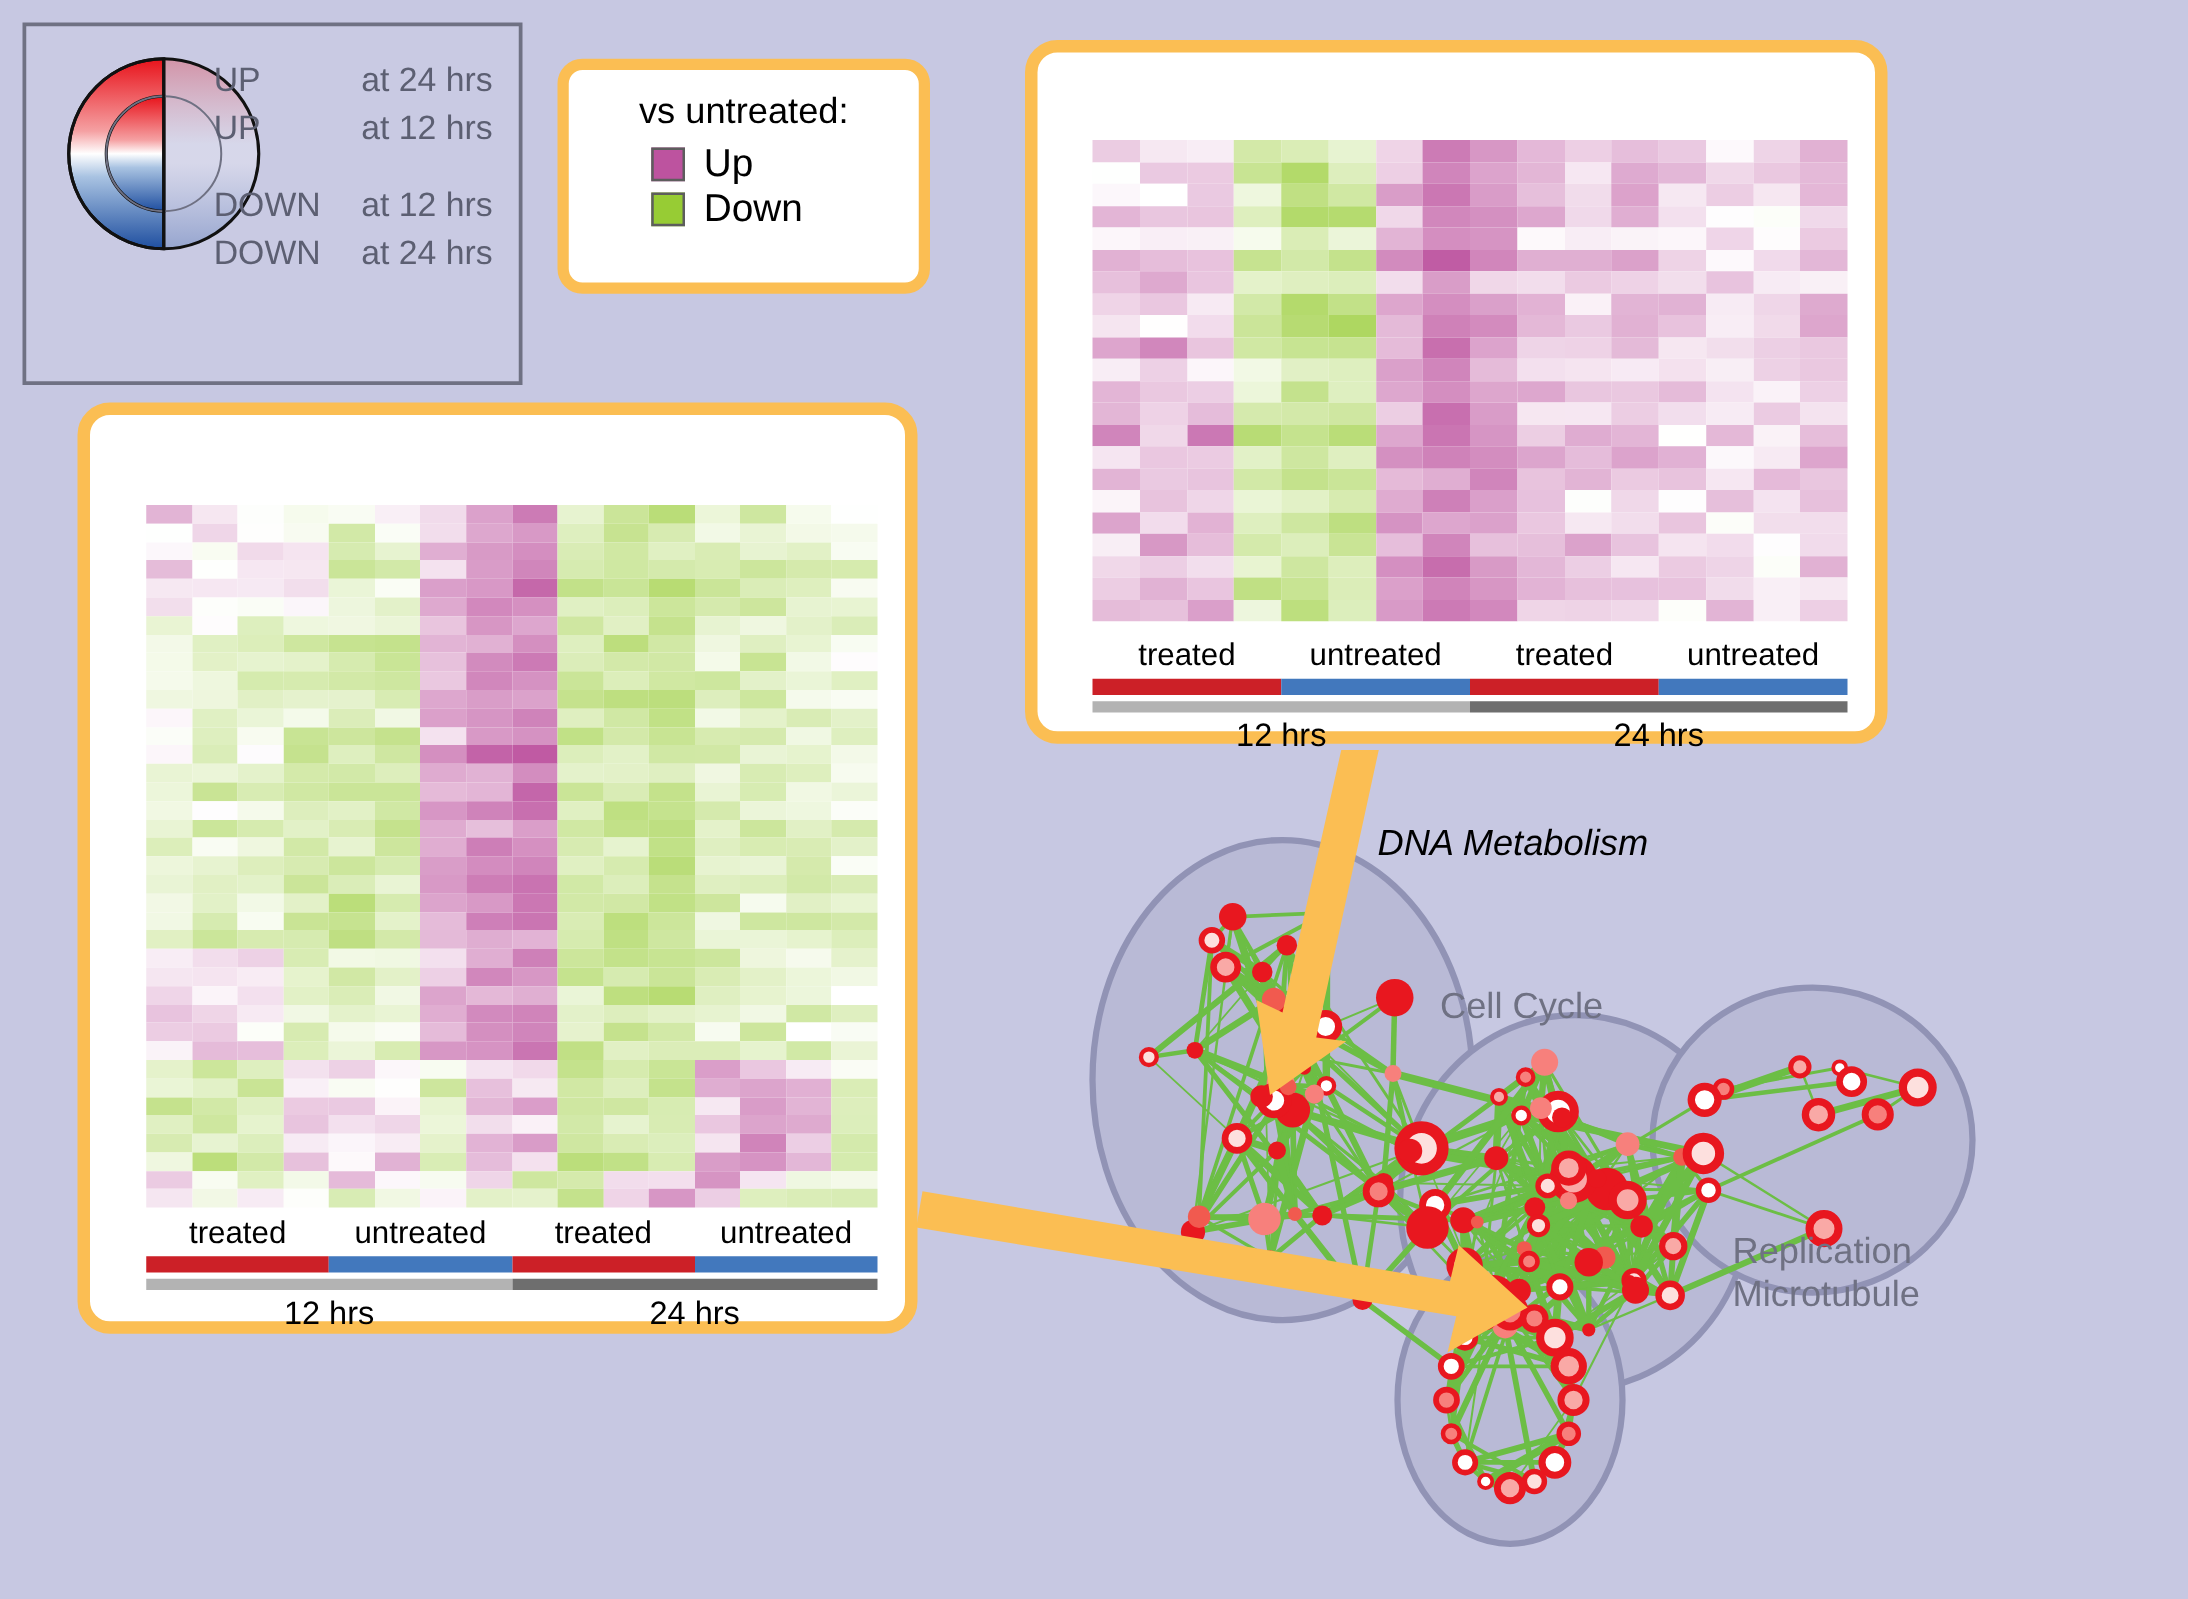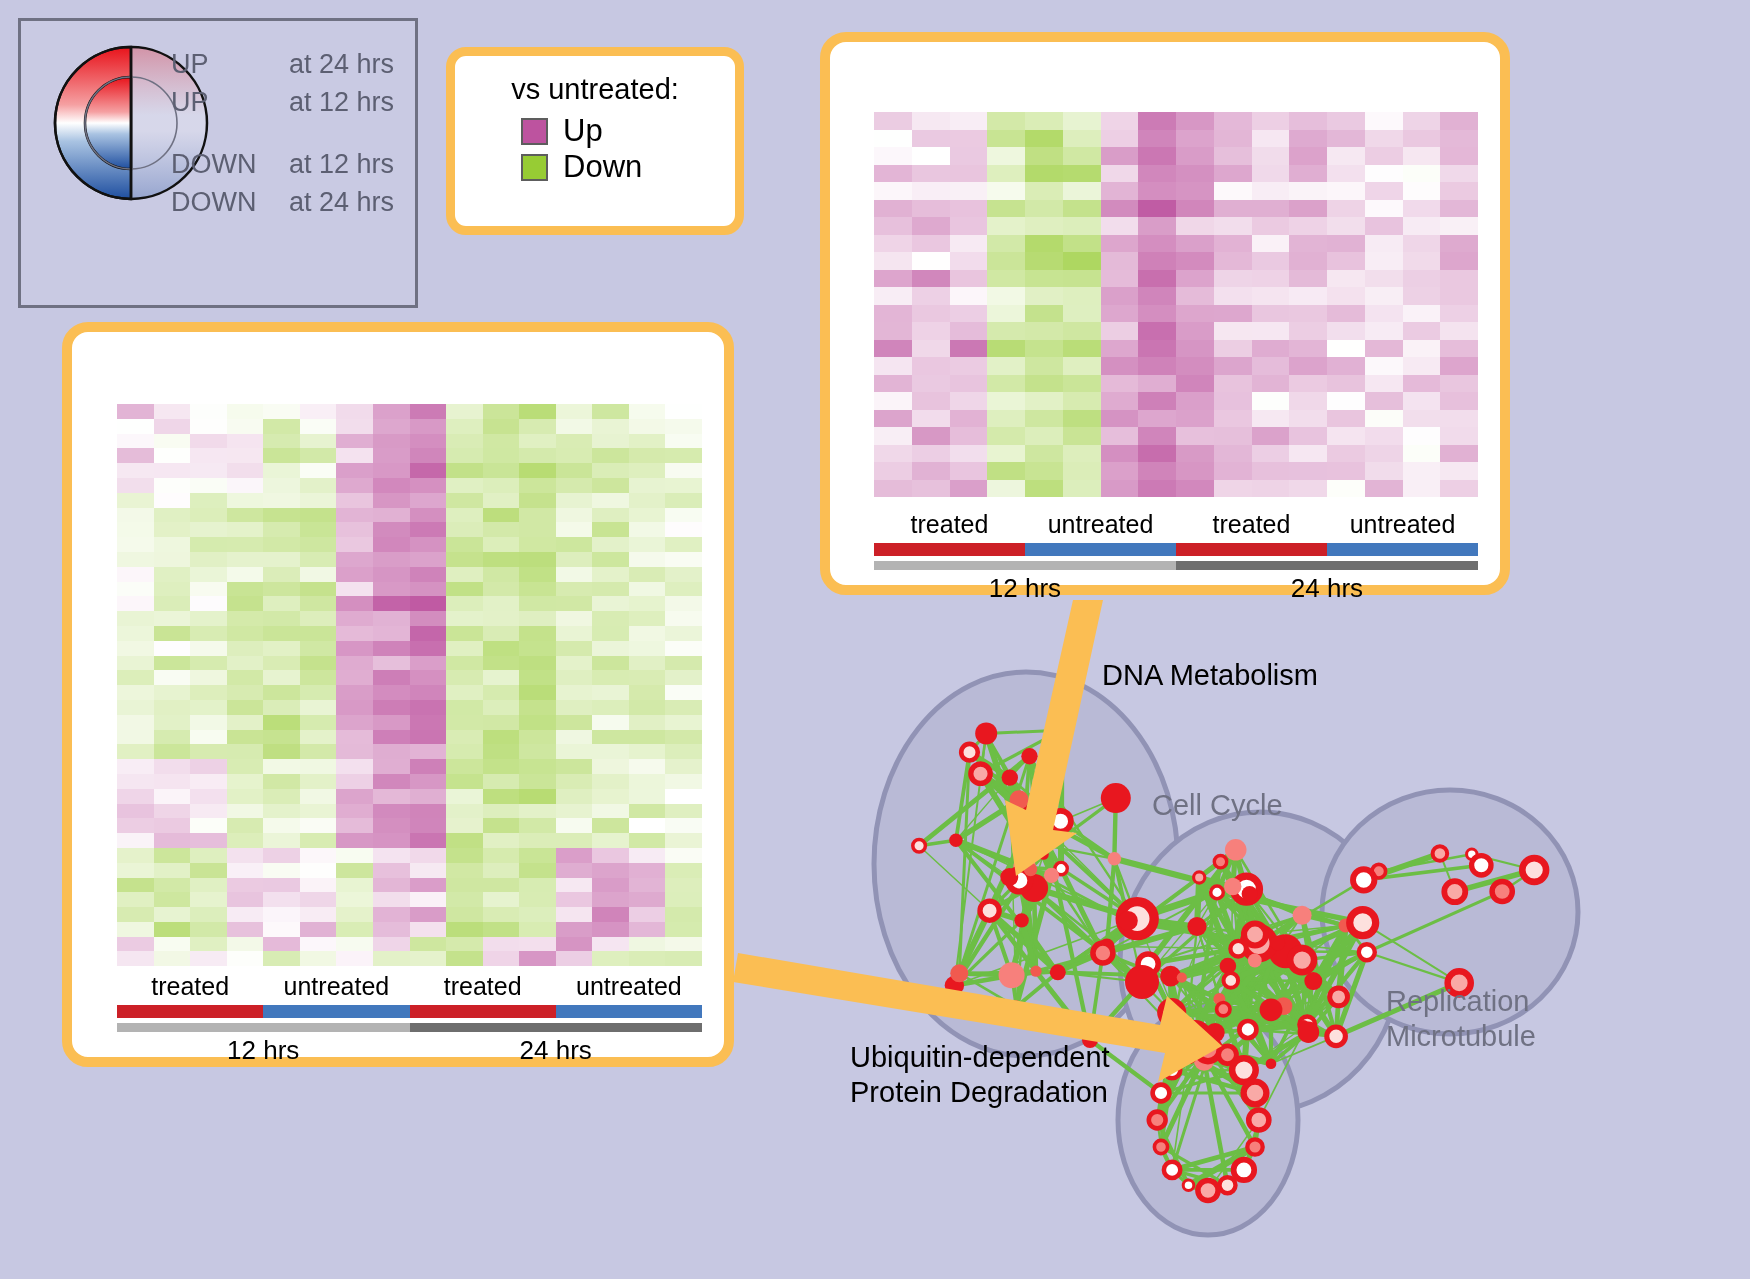--- a/index.html
+++ b/index.html
@@ -63,21 +63,21 @@
   .axis-labels span{text-align:center;font-size:25px;color:#000;}
   .bar-treat{display:grid;grid-template-columns:repeat(4,1fr);height:13px;margin-top:4px;}
   .bar-time{display:grid;grid-template-columns:repeat(2,1fr);height:9px;margin-top:5px;}
   .time-labels{display:grid;grid-template-columns:repeat(2,1fr);margin-top:3px;}
   .time-labels span{text-align:center;font-size:26px;color:#000;}
 
   
   #network{position:absolute;left:790px;top:610px;width:960px;height:669px;}
   #network svg{width:100%;height:100%;display:block;}
   .cluster-label{position:absolute;color:#6f7183;font-size:29px;line-height:1.2;}
-  .cluster-label.dark{color:#000;}
+  .cluster-label.dark{color:#000;font-style:italic;}
 
   
   #arrows{position:absolute;inset:0;pointer-events:none;}
 </style>
 </head>
 <body>
 
 <div class="root">
 
   <div id="colorbar-legend">
@@ -1781,24 +1781,20 @@
     <div class="cluster-label dark" style="left:312px;top:48px;">
       <span>DNA Metabolism</span>
     </div>
     <div class="cluster-label" style="left:362px;top:178px;">
       <span>Cell Cycle</span>
     </div>
     <div class="cluster-label" style="left:596px;top:374px;text-align:left;">
       <div>Replication</div>
       <div>Microtubule</div>
     </div>
-    <div class="cluster-label dark" style="left:60px;top:430px;">
-      <div>Ubiquitin-dependent</div>
-      <div>Protein Degradation</div>
-    </div>
   </div>
 
   <svg id="arrows" viewBox="0 0 1750 1279" preserveAspectRatio="none">
     <g fill="#fbbe53">
       <path d="M1073 600 L1103 600 L1053 830 L1077 833 L1016 876 L1005 800 L1026 810 Z"></path>
     </g>
     <g fill="#fbbe53">
       <path d="M738 953 L1160 1025 L1167 996 L1222 1046 L1158 1082 L1165 1053 L733 982 Z"></path>
     </g>
   </svg>

